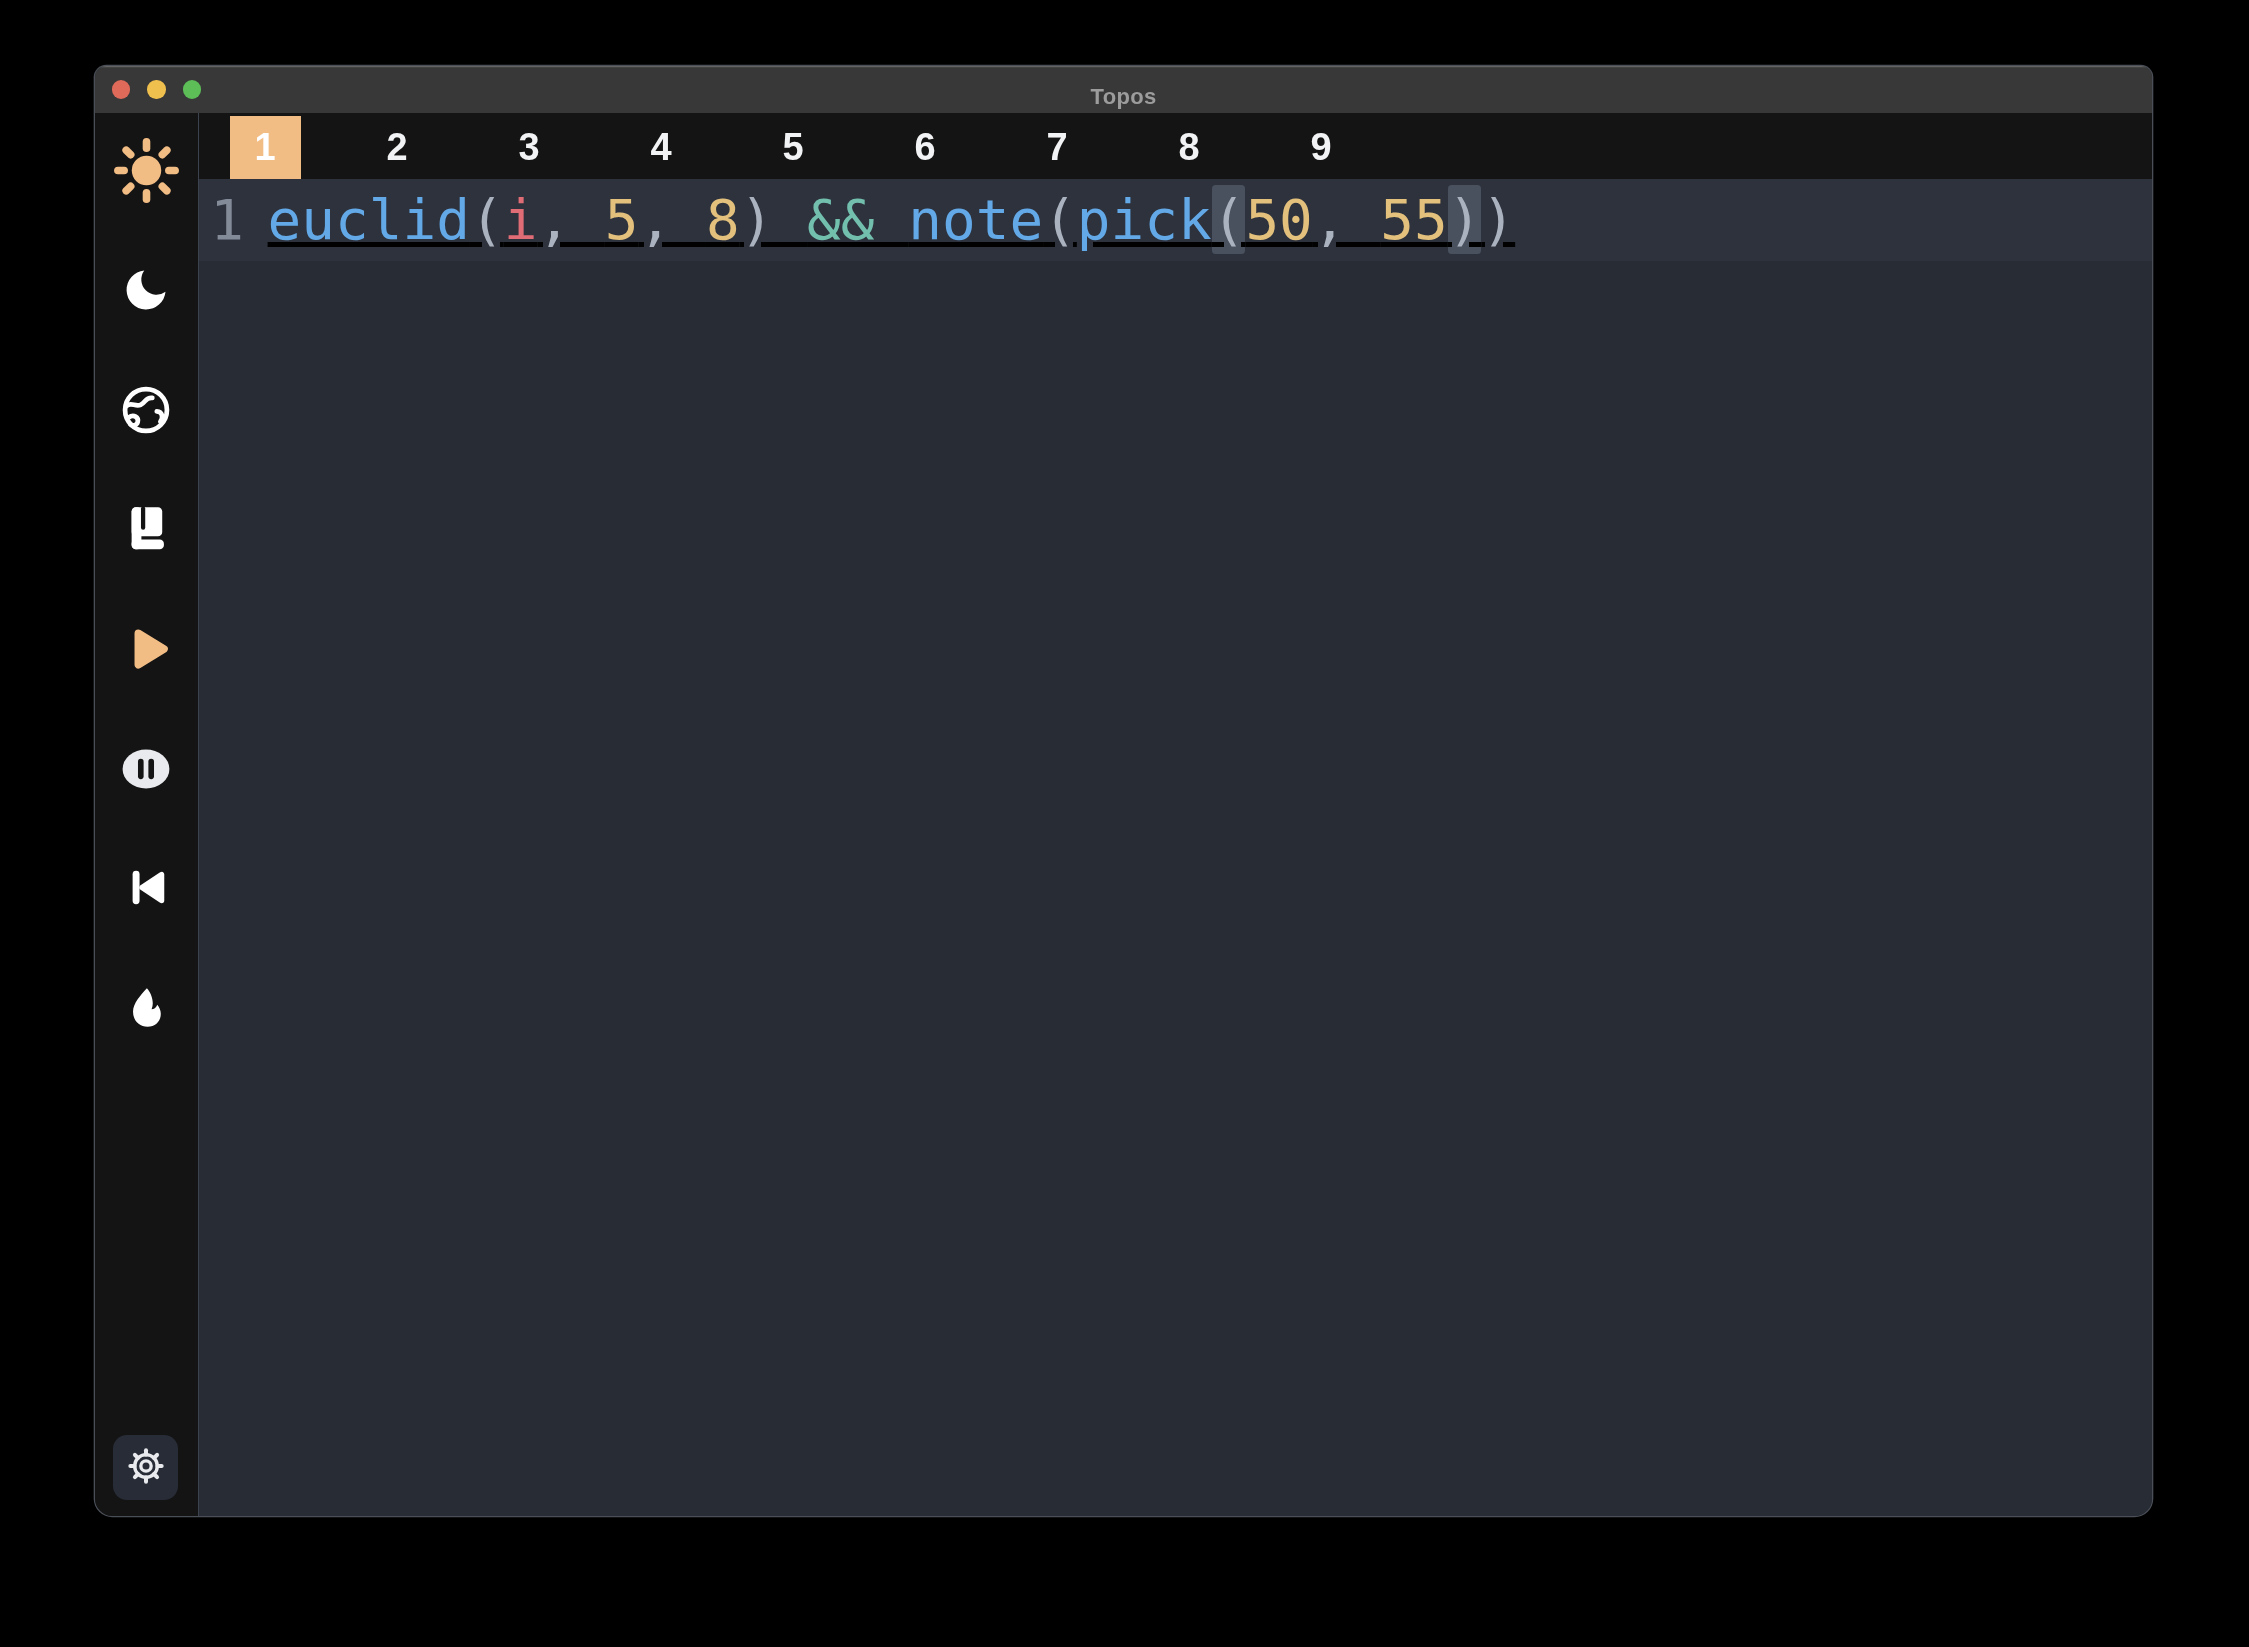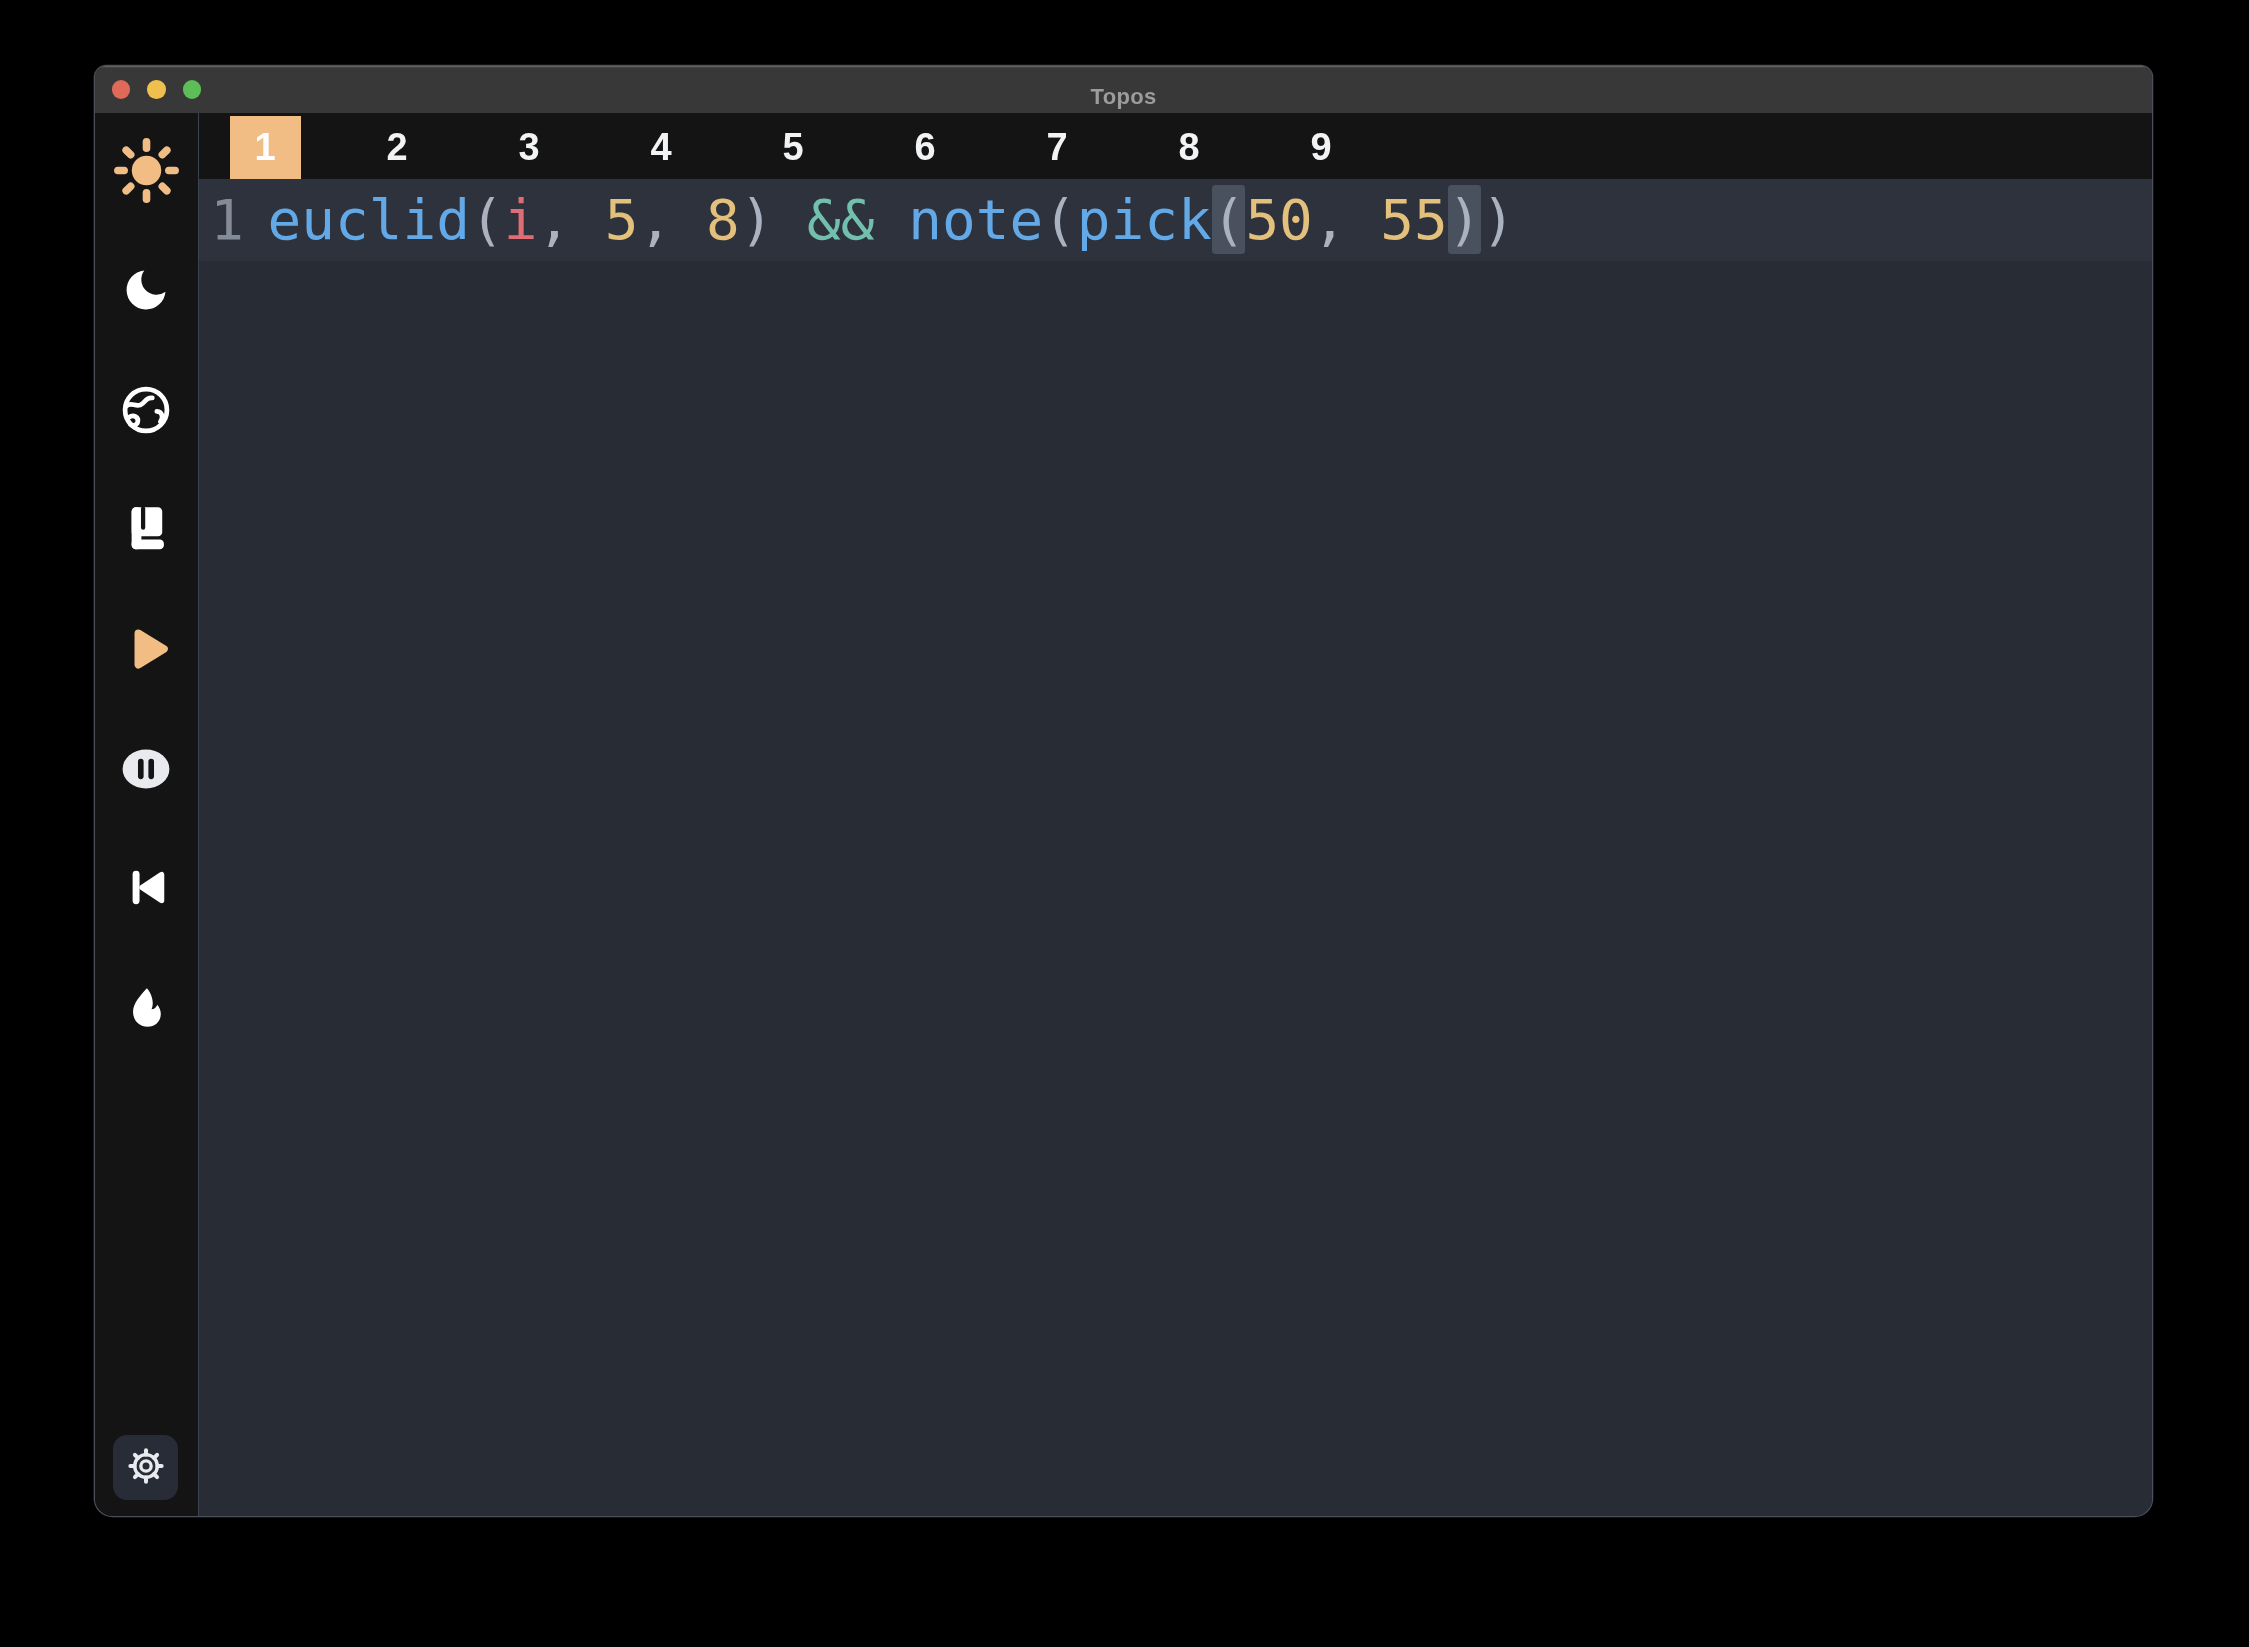--- a/index.html
+++ b/index.html
@@ -51,21 +51,21 @@
   .tab.active .tab-box{background:var(--accent-orange);color:#ffffff;}
 
   
   .editor{position:absolute;left:104px;top:113px;right:0;bottom:0;
     background:var(--editor-bg);cursor:text;}
   .active-line{position:absolute;left:0;top:0;width:100%;height:82px;
     background:var(--active-line-bg);display:flex;align-items:center;
     font-family:"DejaVu Sans Mono",monospace;font-size:56px;line-height:82px;
     white-space:pre;padding-left:11.3px;}
   .ln{color:var(--line-number);margin-right:23.6px;}
-  .code{white-space:pre;}
+  .code{white-space:pre;text-decoration:underline;}
   .tok-function{color:var(--token-function);}
   .tok-variable{color:var(--token-variable);}
   .tok-number{color:var(--token-number);}
   .tok-operator{color:var(--token-operator);}
   .tok-punct{color:var(--token-punct);}
   .match{background:var(--bracket-match-bg);padding:1.7px 0;border-radius:3.5px;}
 </style>
 </head>
 <body>
 

